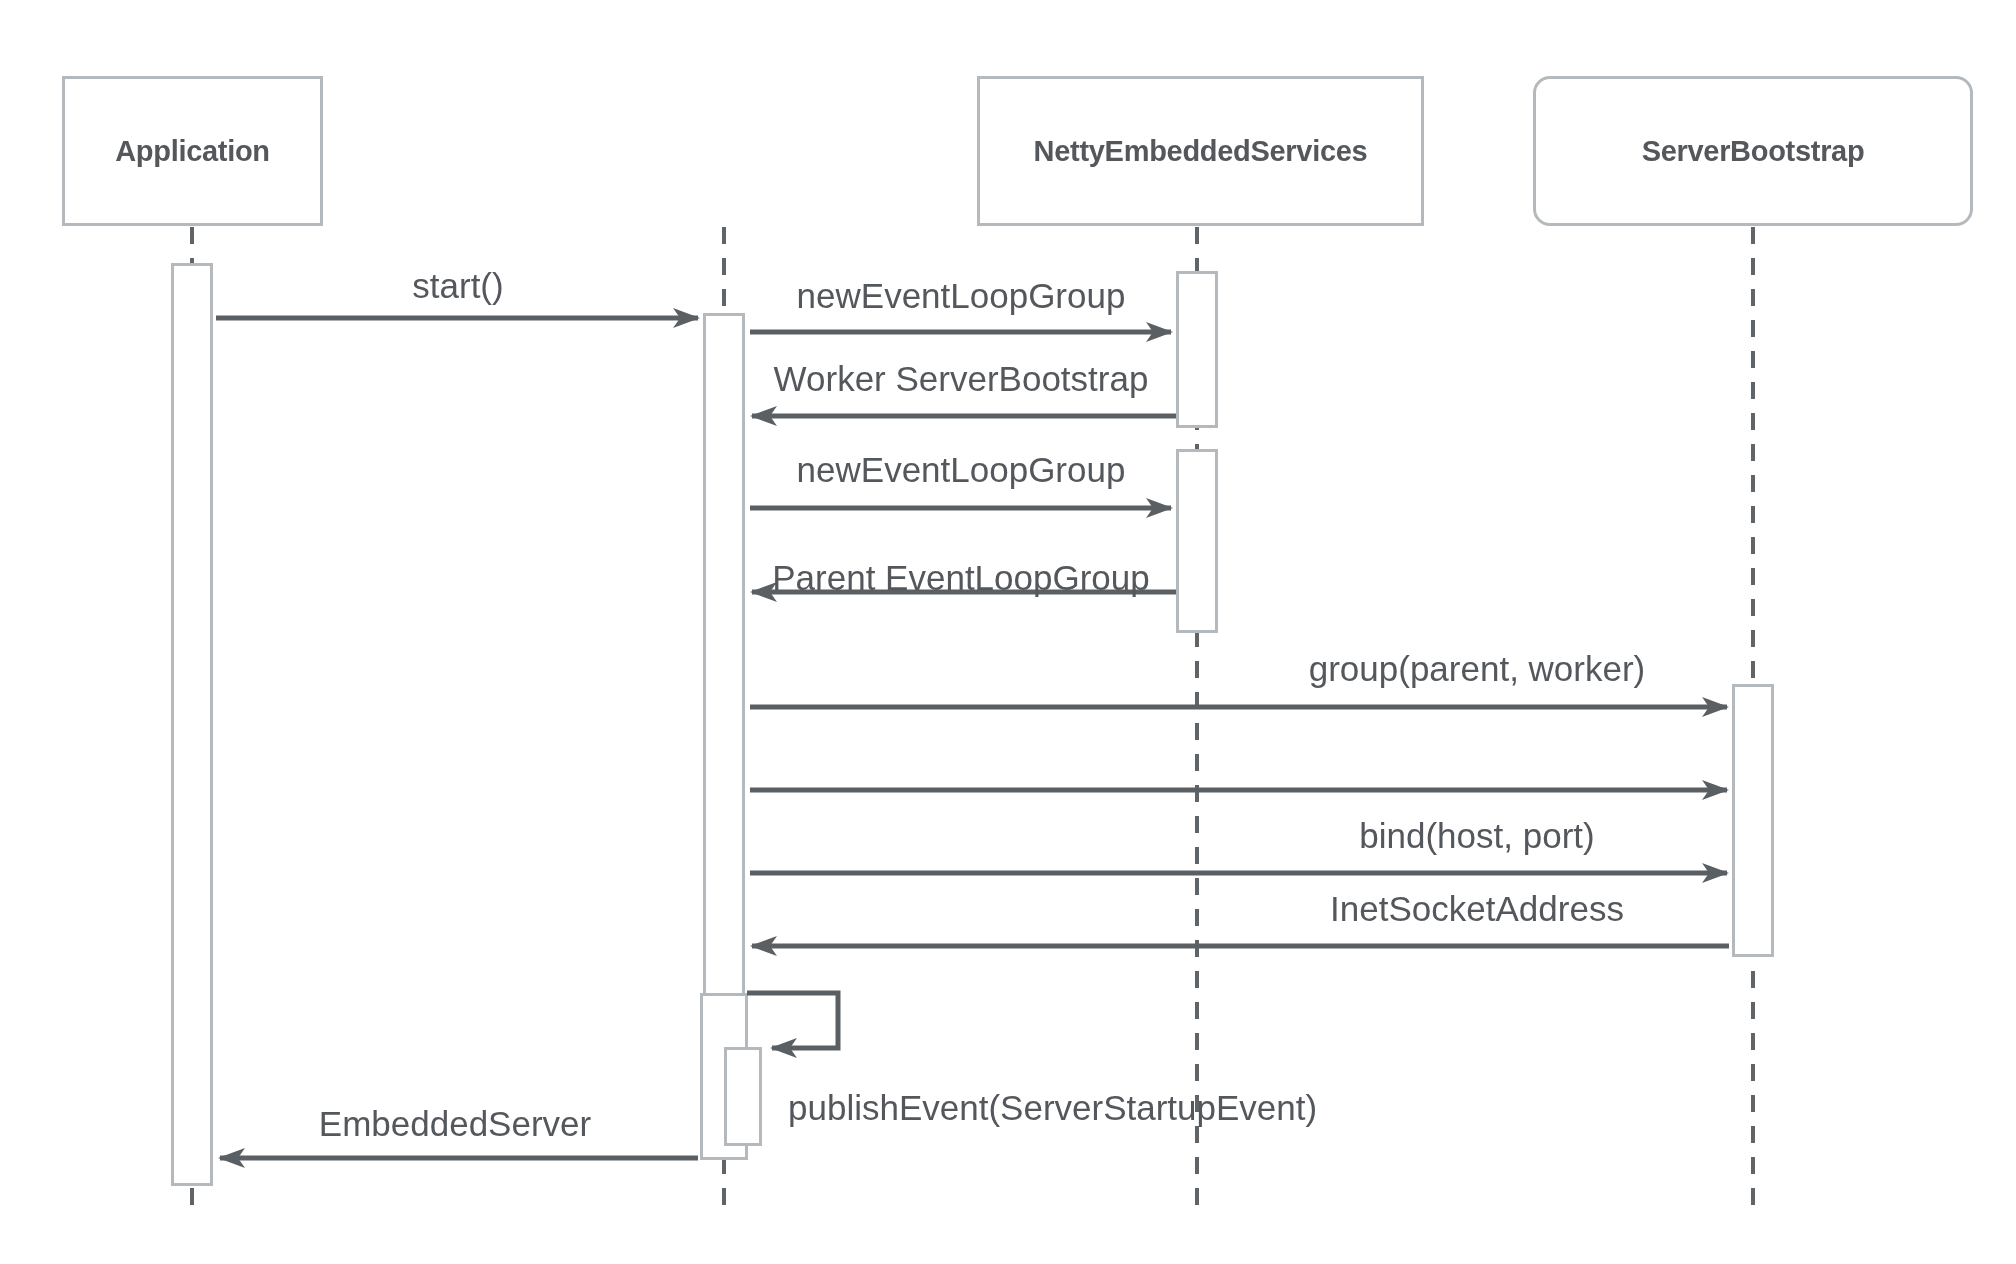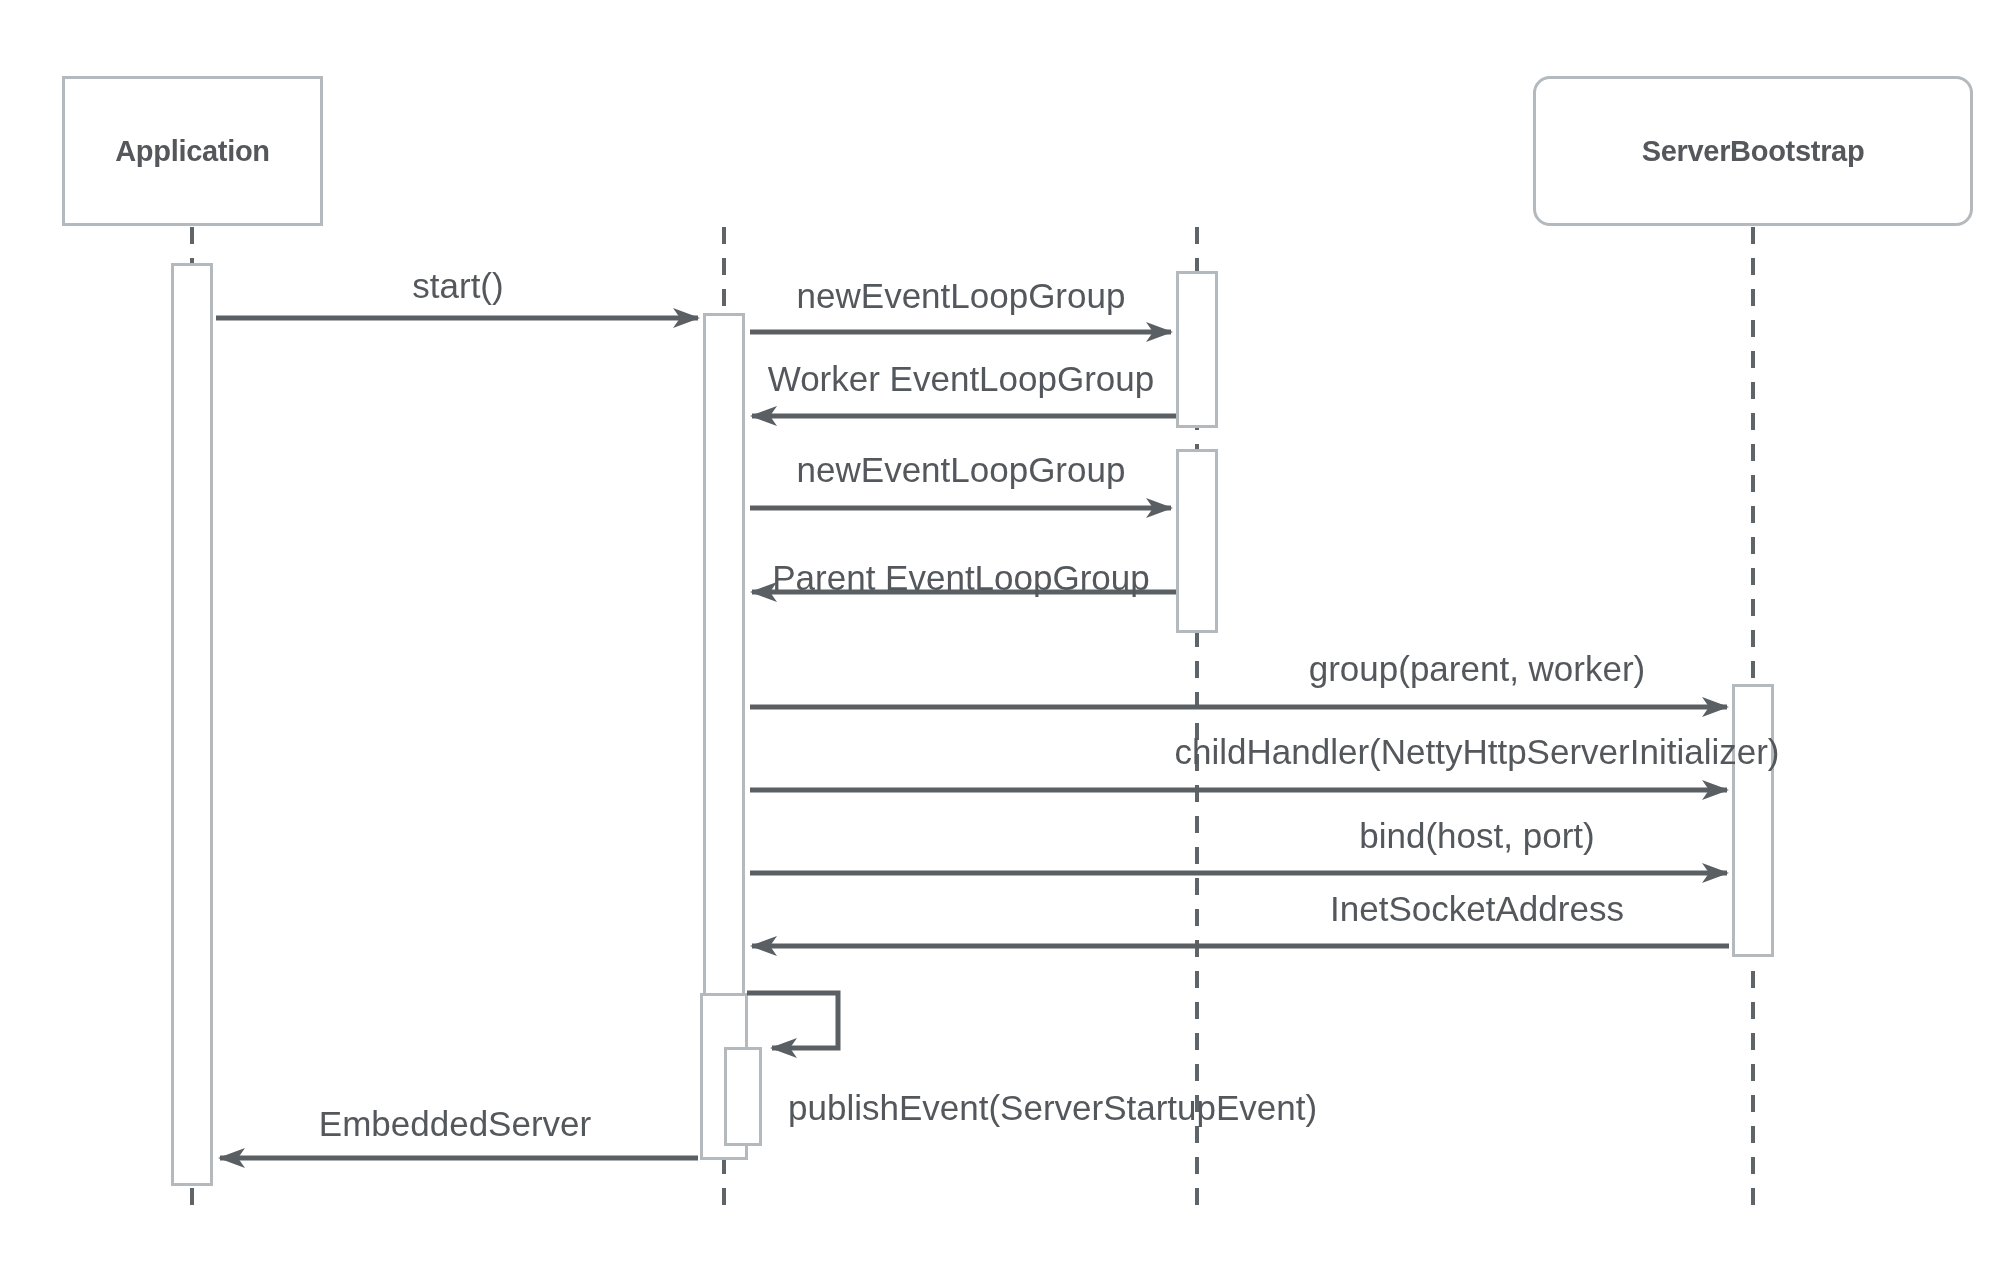--- a/index.html
+++ b/index.html
@@ -85,31 +85,33 @@
     <line x1="750" y1="790" x2="1727" y2="790" stroke="#5a5f63" stroke-width="5" marker-end="url(#ah)"></line>
     <line x1="750" y1="873" x2="1727" y2="873" stroke="#5a5f63" stroke-width="5" marker-end="url(#ah)"></line>
     <line x1="1729" y1="946" x2="752" y2="946" stroke="#5a5f63" stroke-width="5" marker-end="url(#ah)"></line>
     <path d="M 747 993 H 838 V 1048 H 772" fill="none" stroke="#5a5f63" stroke-width="5" marker-end="url(#ah)"></path>
     <line x1="698" y1="1158" x2="220" y2="1158" stroke="#5a5f63" stroke-width="5" marker-end="url(#ah)"></line>
   </svg>
 
   <div class="participant" style="left:62px;width:261px;">
     <span>Application</span>
   </div>
+  <div class="participant" style="left:977px;width:447px;">
+    <span>NettyEmbeddedServices</span>
+  </div>
   <div class="participant" style="left:1533px;width:440px;border-radius:17px;">
     <span>ServerBootstrap</span>
   </div>
 
   <div class="layer labels">
     <div class="msg" style="left:458px;top:286px;">start()</div>
     <div class="msg" style="left:961px;top:296px;">newEventLoopGroup</div>
-    <div class="msg" style="left:961px;top:379px;">Worker EventLoopGroup</div>
+    <div class="msg" style="left:961px;top:379px;">Worker ServerBootstrap</div>
     <div class="msg" style="left:961px;top:470px;">newEventLoopGroup</div>
     <div class="msg" style="left:961px;top:554px;margin-top:24px;">Parent EventLoopGroup</div>
     <div class="msg" style="left:1477px;top:669px;">group(parent, worker)</div>
-    <div class="msg" style="left:1477px;top:752px;">childHandler(NettyHttpServerInitializer)</div>
     <div class="msg" style="left:1477px;top:836px;">bind(host, port)</div>
     <div class="msg" style="left:1477px;top:909px;">InetSocketAddress</div>
     <div class="msg left-anchor" style="left:788px;top:1108px;">publishEvent(ServerStartupEvent)</div>
     <div class="msg" style="left:455px;top:1124px;">EmbeddedServer</div>
   </div>
 
 </div>
 
 </body></html>

